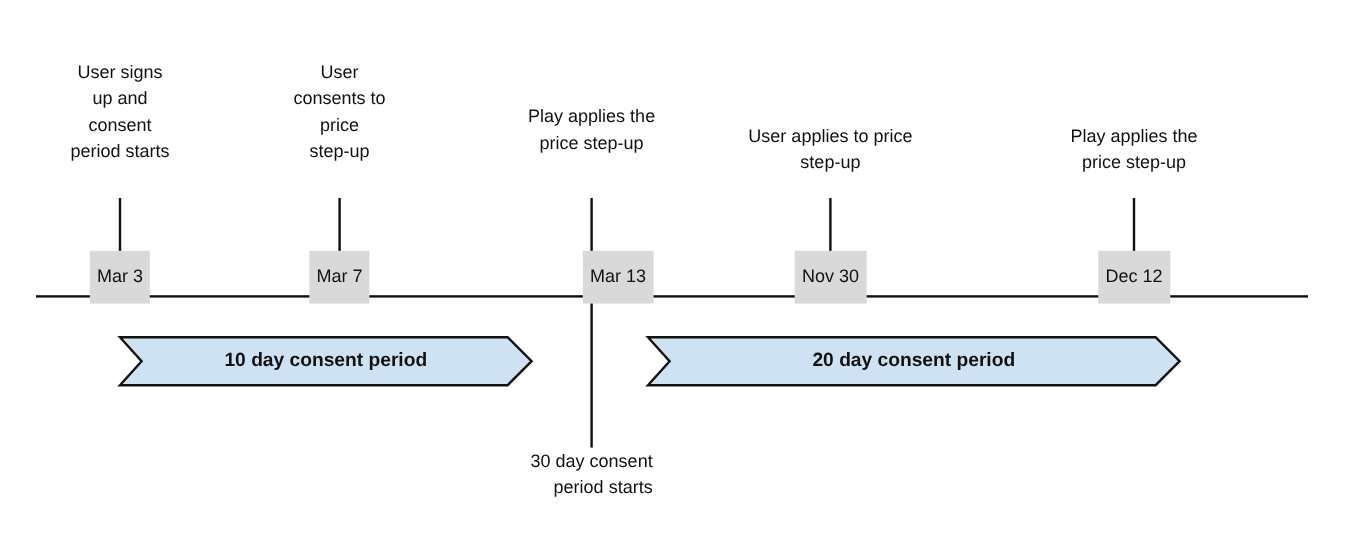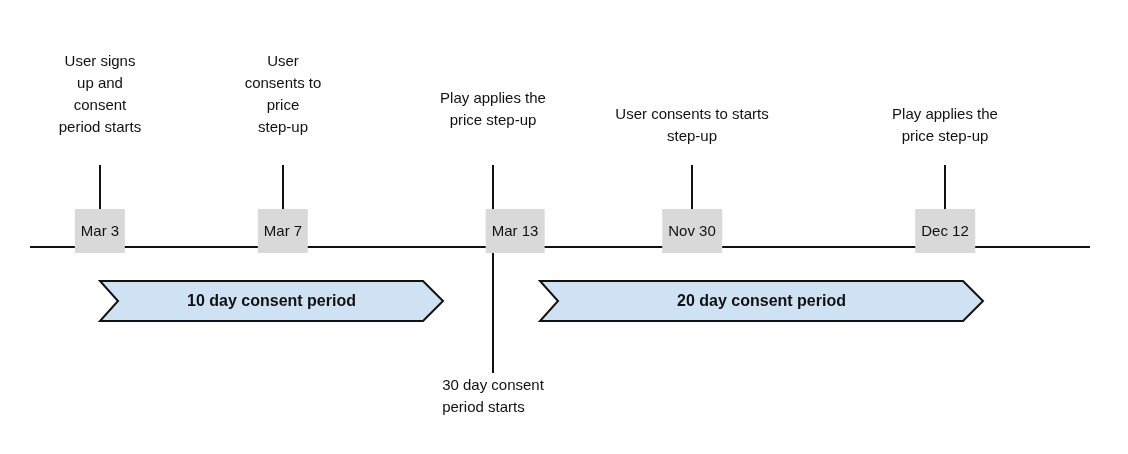--- a/index.html
+++ b/index.html
@@ -87,21 +87,21 @@
     align-items: center;
     justify-content: center;
     font-size: 16px;
     font-weight: bold;
   }
   .note {
     position: absolute;
     left: 493px;
     top: 374px;
     transform: translateX(-50%);
-    text-align: left;
+    text-align: right;
     white-space: pre-line;
     font-size: 15px;
     line-height: 22px;
   }
 </style>
 </head>
 <body>
 
 <div class="canvas">
 
@@ -116,21 +116,21 @@
   <div class="event-label e1">User signs
 up and
 consent
 period starts</div>
   <div class="event-label e2">User
 consents to
 price
 step-up</div>
   <div class="event-label e3">Play applies the
 price step-up</div>
-  <div class="event-label e4">User consents to starts
+  <div class="event-label e4">User applies to price
 step-up</div>
   <div class="event-label e5">Play applies the
 price step-up</div>
 
   <div class="date-chip d1">Mar 3</div>
   <div class="date-chip d2">Mar 7</div>
   <div class="date-chip d3">Mar 13</div>
   <div class="date-chip d4">Nov 30</div>
   <div class="date-chip d5">Dec 12</div>
 

